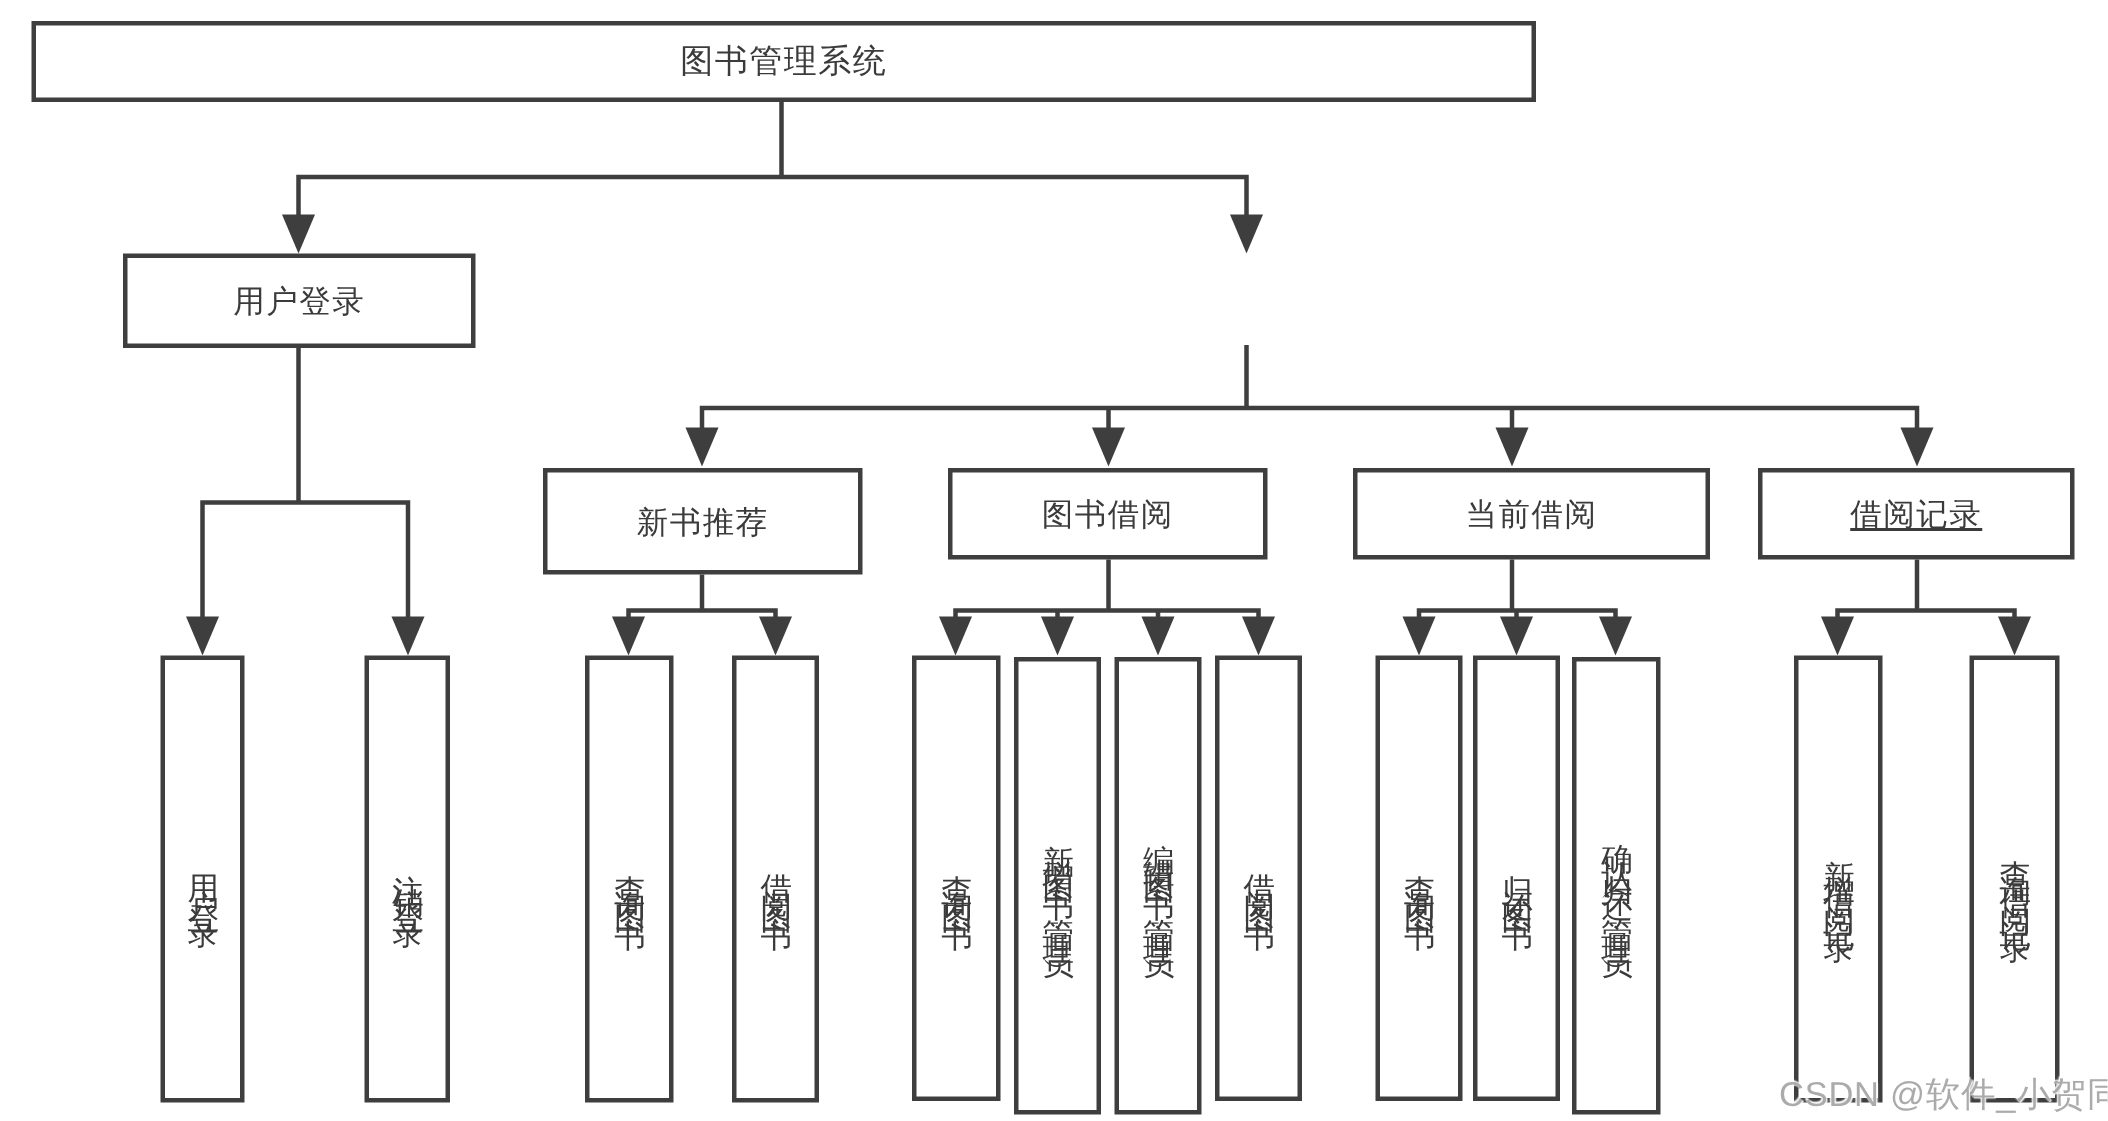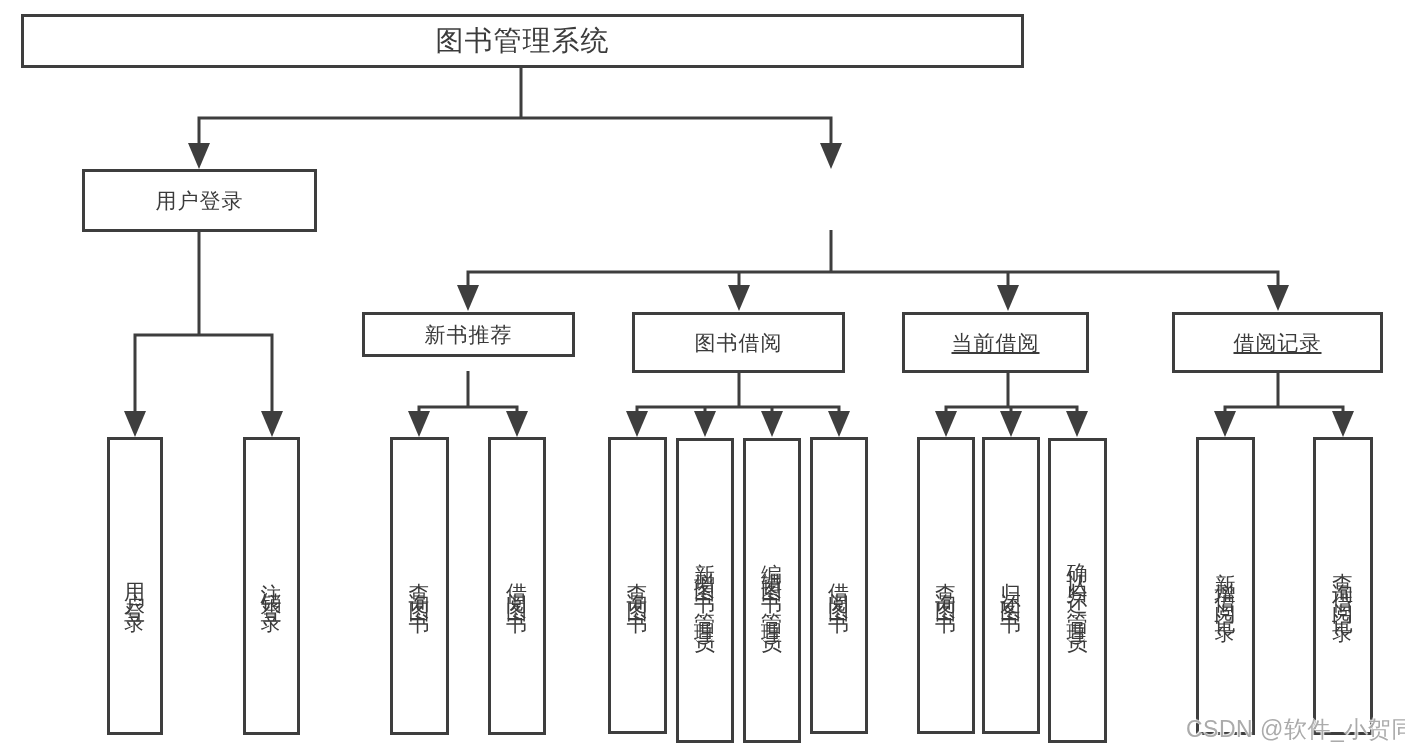--- a/index.html
+++ b/index.html
@@ -12,21 +12,21 @@
   .stage { position: absolute; left: 0; top: 0; width: 1405px; height: 747px; background: #ffffff; }
   .connectors { position: absolute; left: 0; top: 0; z-index: 1; }
   .node {
     position: absolute; z-index: 2;
     border: 3px solid #3e3e3e; background: #ffffff;
     display: flex; align-items: center; justify-content: center;
     color: #3b3b3b;
   }
   .node .label { white-space: nowrap; }
   .h-node .label { font-size: 21px; letter-spacing: 1px; }
-  .root-node .label { font-size: 28px; letter-spacing: 1px; }
+  .root-node .label { font-size: 22px; letter-spacing: 1px; }
   .v-node .label {
     writing-mode: vertical-rl;
     text-orientation: mixed;
     font-size: 21px;
     letter-spacing: 10px;
     line-height: 1;
   }
   .watermark {
     position: absolute; z-index: 3;
     left: 1186px; top: 714px;
@@ -89,27 +89,27 @@
   </svg>
 
   <div class="node root-node h-node" style="left:21px; top:14px; width:1003px; height:54px;">
     <span class="label">图书管理系统</span>
   </div>
 
   <div class="node h-node" style="left:82px; top:169px; width:235px; height:63px;">
     <span class="label">用户登录</span>
   </div>
 
-  <div class="node h-node" style="left:362px; top:312px; width:213px; height:45px;">
+  <div class="node h-node" style="left:362px; top:312px; width:213px; height:71px;">
     <span class="label">新书推荐</span>
   </div>
   <div class="node h-node" style="left:632px; top:312px; width:213px; height:61px;justify-content:center;">
     <span class="label">图书借阅</span>
   </div>
-  <div class="node h-node" style="left:902px; top:312px; width:187px; height:61px;text-decoration:underline;">
+  <div class="node h-node" style="left:902px; top:312px; width:238px; height:61px;">
     <span class="label">当前借阅</span>
   </div>
   <div class="node h-node" style="left:1172px; top:312px; width:211px; height:61px;text-decoration:underline;">
     <span class="label">借阅记录</span>
   </div>
 
   <div class="node v-node" style="left:107px; top:437px; width:56px; height:298px;">
     <span class="label">用户登录</span>
   </div>
   <div class="node v-node" style="left:243px; top:437px; width:57px; height:298px;">

